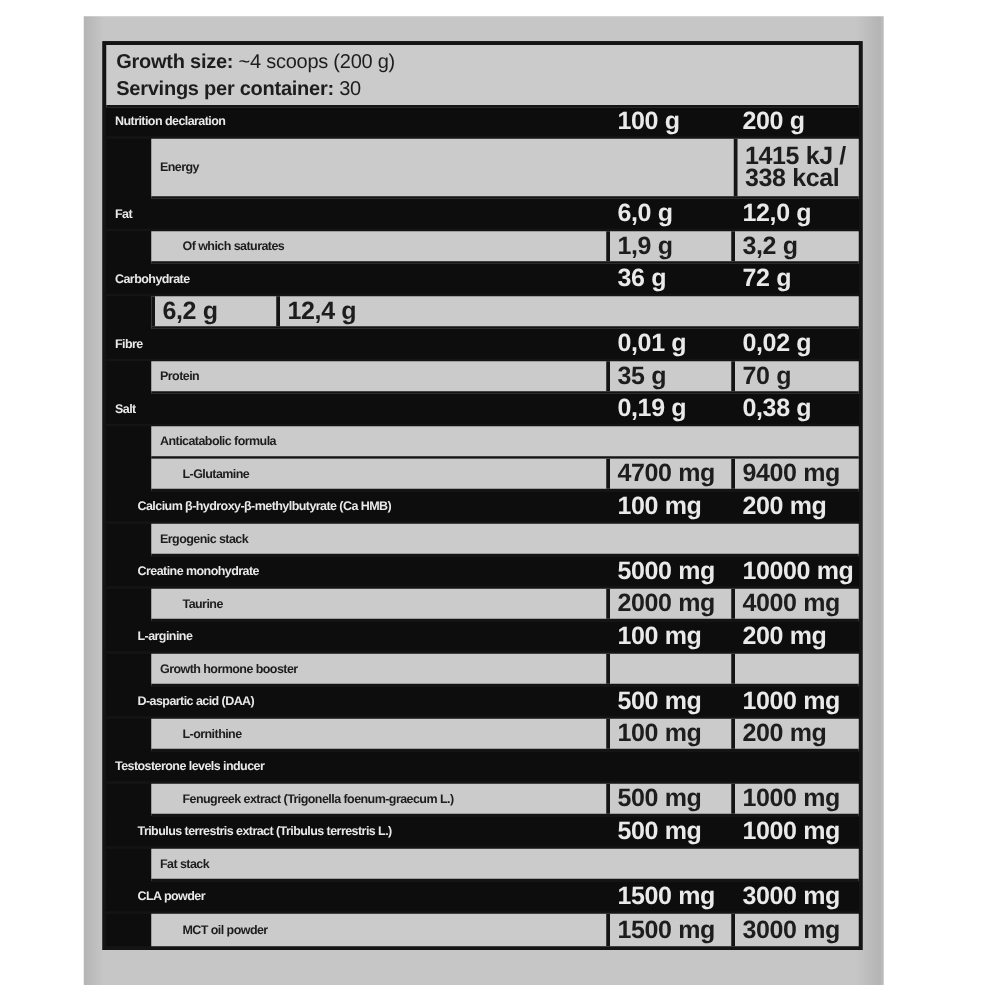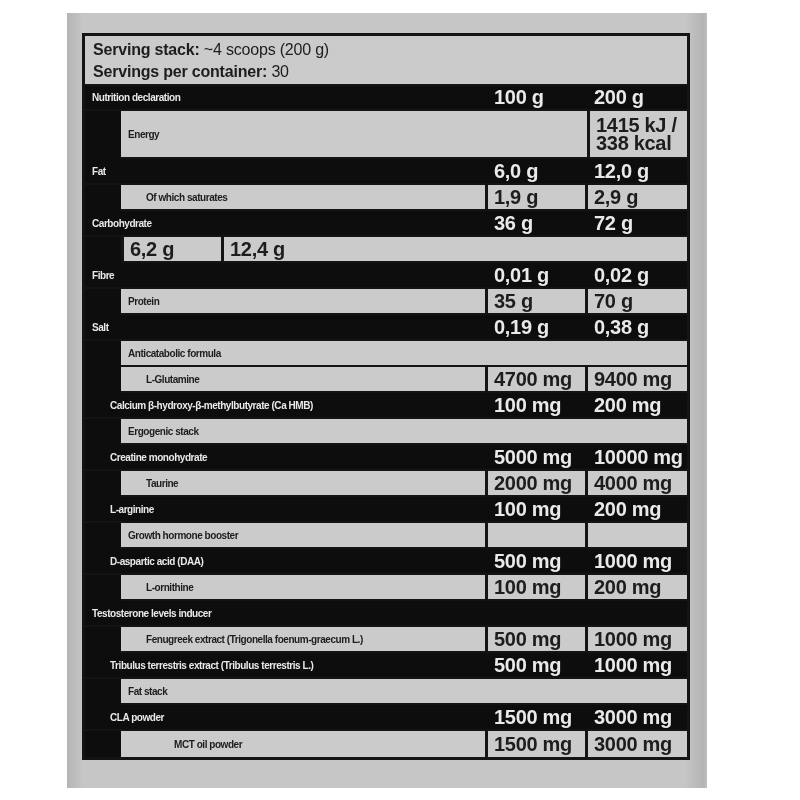--- a/index.html
+++ b/index.html
@@ -54,21 +54,21 @@
     color: var(--text-light, #ededed);
     border-bottom: 2px solid var(--line, #141414);
   }
   .header-row .cell { font-weight: 700; font-size: 16px; letter-spacing: -0.2px; }
   .rows { display: flex; flex-direction: column; }
   .row {
     display: flex;
     height: 26px;
     border-bottom: 2px solid var(--line, #141414);
   }
-  .row:last-child { border-bottom: none; padding-left: 28px; }
+  .row:last-child { border-bottom: none; }
   .row.tall { height: 48px; }
   .row.light { background: var(--row-light, #cbcbcb); color: var(--text-dark, #1d1d1d); margin-left: 36px; }
   .row.dark  { background: var(--row-dark, #0d0d0d);  color: var(--text-light, #e9e9e9); }
   .cell {
     display: flex;
     align-items: center;
     white-space: nowrap;
     overflow: visible;
   }
   .cell.name {
@@ -97,21 +97,21 @@
   }
 </style>
 </head>
 <body>
 
 <div class="label-panel">
   <div class="nutrition-table">
 
     <div class="serving-section">
       <div class="serving-line">
-        <span class="b">Serving stack:</span>
+        <span class="b">Growth size:</span>
         <span>~4 scoops (200 g)</span>
       </div>
       <div class="serving-line">
         <span class="b">Servings per container:</span>
         <span>30</span>
       </div>
     </div>
 
     <div class="header-row">
       <div class="cell name">Nutrition declaration</div>
@@ -126,21 +126,21 @@
 338 kcal</div>
         </div>
         <div class="row dark">
           <div class="cell name">Fat</div>
           <div class="cell v1">6,0 g</div>
           <div class="cell v2">12,0 g</div>
         </div>
         <div class="row light">
           <div class="cell name indent">Of which saturates</div>
           <div class="cell v1">1,9 g</div>
-          <div class="cell v2">2,9 g</div>
+          <div class="cell v2">3,2 g</div>
         </div>
         <div class="row dark">
           <div class="cell name">Carbohydrate</div>
           <div class="cell v1">36 g</div>
           <div class="cell v2">72 g</div>
         </div>
         <div class="row light">
           <div class="cell v1">6,2 g</div>
           <div class="cell v2">12,4 g</div>
         </div>

